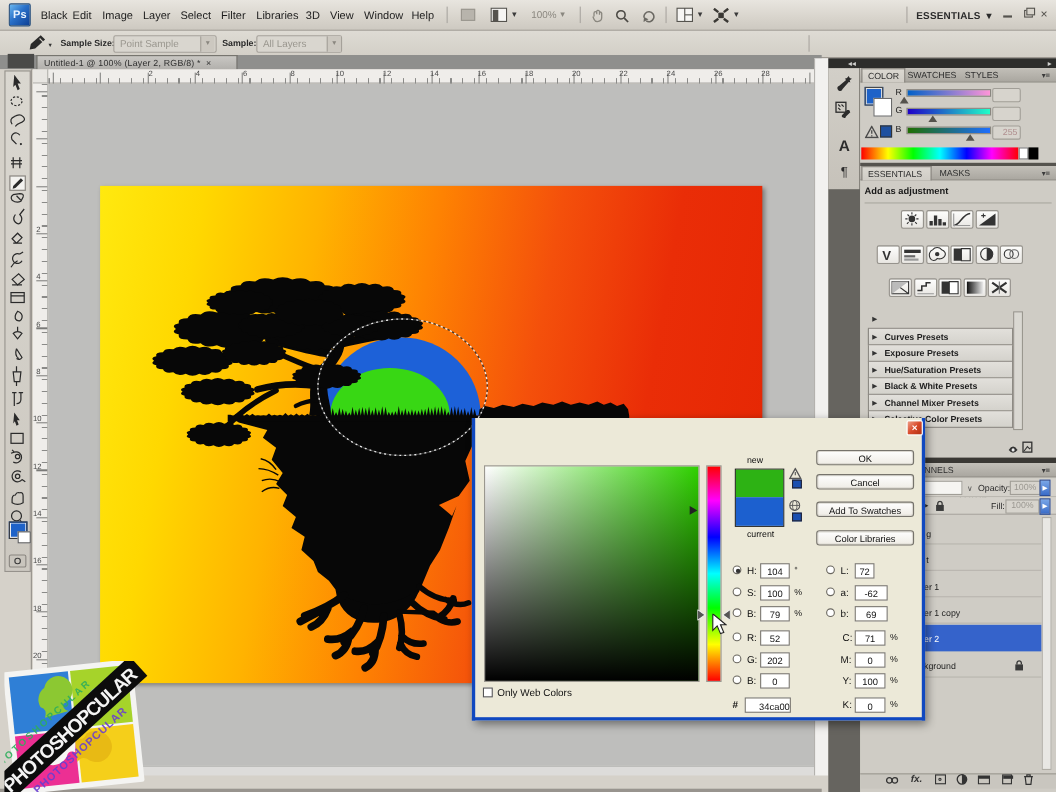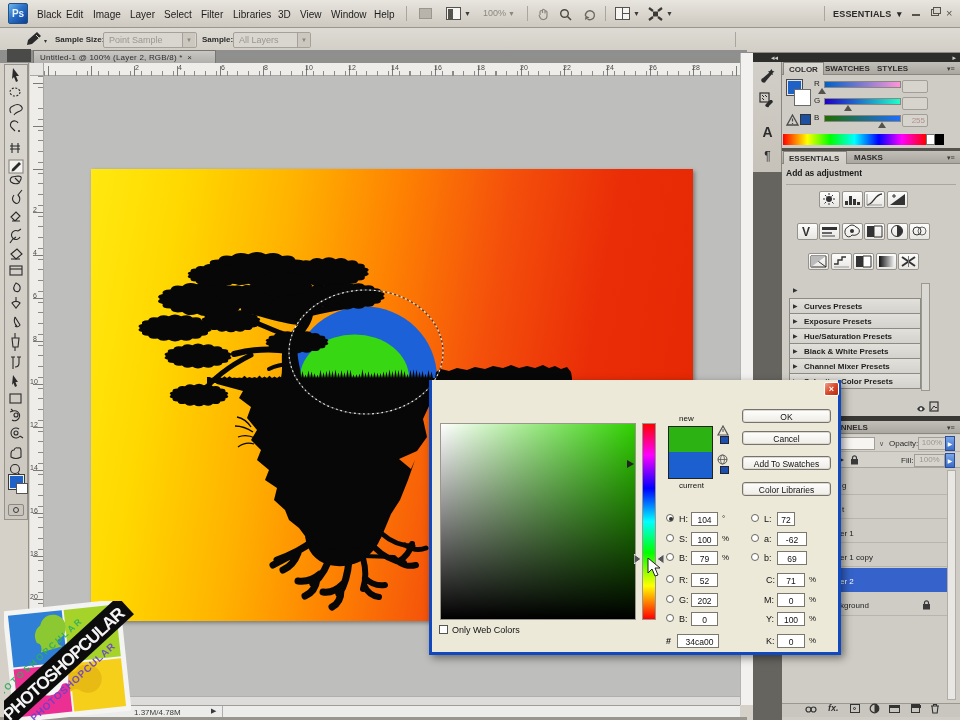--- a/index.html
+++ b/index.html
@@ -35,21 +35,21 @@
 #belowstatus{left:0px;top:717px;width:747px;height:3px;background:#98948e}
 #vscroll{left:740px;top:53px;width:13px;height:652px;background:#f2f1ef;border-left:1px solid #b4b2ae}
 
 #dockhead{left:753px;top:53px;width:207px;height:9px;background:#2d2d2b;color:#cfcfcd;font-size:7px}
 #iconstrip{left:753px;top:62px;width:29px;height:658px;background:#66645f}
 #iconstriptop{left:753px;top:62px;width:29px;height:110px;background:linear-gradient(180deg,#d2cfc8,#c6c2ba);border-right:1px solid #8a8780}
 .dockicon{position:absolute;left:757px;width:21px;height:20px;color:#2c2c2c;font-size:13px;text-align:center}
 
 #panels{left:782px;top:62px;width:178px;height:658px;background:#cfccc5}
 .ptabbar{position:absolute;left:782px;width:178px;height:13px;background:linear-gradient(180deg,#c2bfb8,#aaa7a0);border-bottom:1px solid #8a8780}
-.ptab{position:absolute;font-size:8px;font-weight:bold;color:#2e2e2e;padding:2px 5px 0 5px;height:13px}
+.ptab{position:absolute;font-size:8px;font-weight:normal;color:#2e2e2e;padding:2px 5px 0 5px;height:13px}
 .ptab.act{background:linear-gradient(180deg,#dbd8d1,#cfccc5);border:1px solid #8a8780;border-bottom:none}
 .pmenu{position:absolute;font-size:7px;color:#3a3a3a}
 
 .track{position:absolute;left:824px;width:77px;height:7px;border:1px solid #8a8780}
 .thumb{position:absolute;width:0;height:0;border-left:4px solid transparent;border-right:4px solid transparent;border-bottom:6px solid #55524c}
 .vbox{position:absolute;left:902px;width:26px;height:13px;background:#d7d4cd;border:1px solid #a19e97;border-radius:2px;font-size:8px;color:#b08f8f;text-align:right;padding:1px 2px 0 0}
 
 .adjicon{position:absolute;width:21px;height:17px;background:linear-gradient(180deg,#fdfdfc,#e8e6e2);border:1px solid #96938d;border-radius:2px}
 .prerow{position:absolute;left:789px;width:132px;height:15px;background:linear-gradient(180deg,#e2e0db,#d4d2cc);border:1px solid #8d8a84;border-top:none;font-size:8px;font-weight:bold;color:#1e1e1e;padding:3px 0 0 14px;white-space:nowrap;overflow:hidden}
 
@@ -276,26 +276,20 @@
         <path d="M254.0,127.0 Q256.9,129.0 252.4,130.1 Q253.4,132.8 247.9,132.8 Q246.9,135.9 241.0,134.8 Q238.0,137.9 232.5,135.9 Q228.0,138.6 223.5,135.9 Q218.0,137.9 215.0,134.8 Q209.1,135.9 208.1,132.8 Q202.6,132.8 203.6,130.1 Q199.1,129.0 202.0,127.0 Q199.1,125.0 203.6,123.9 Q202.6,121.2 208.1,121.2 Q209.1,118.1 215.0,119.2 Q218.0,116.1 223.5,118.1 Q228.0,115.4 232.5,118.1 Q238.0,116.1 241.0,119.2 Q246.9,118.1 247.9,121.2 Q253.4,121.2 252.4,123.9 Q256.9,125.0 254.0,127.0 Z"></path>
         <path d="M156.0,106.0 Q159.3,108.2 154.3,109.4 Q155.4,112.4 149.2,112.4 Q148.1,115.9 141.5,114.7 Q138.2,118.1 132.0,115.8 Q127.0,118.9 122.0,115.8 Q115.8,118.1 112.5,114.7 Q105.9,115.9 104.8,112.4 Q98.6,112.4 99.7,109.4 Q94.7,108.2 98.0,106.0 Q94.7,103.8 99.7,102.6 Q98.6,99.6 104.8,99.6 Q105.9,96.1 112.5,97.3 Q115.8,93.9 122.0,96.2 Q127.0,93.1 132.0,96.2 Q138.2,93.9 141.5,97.3 Q148.1,96.1 149.2,99.6 Q155.4,99.6 154.3,102.6 Q159.3,103.8 156.0,106.0 Z"></path>
         <path d="M220.0,115.0 Q223.4,117.5 218.2,118.8 Q219.4,122.1 213.0,122.1 Q211.8,125.8 205.0,124.5 Q201.6,128.3 195.2,125.8 Q190.0,129.1 184.8,125.8 Q178.4,128.3 175.0,124.5 Q168.2,125.8 167.0,122.1 Q160.6,122.1 161.8,118.8 Q156.6,117.5 160.0,115.0 Q156.6,112.5 161.8,111.2 Q160.6,107.9 167.0,107.9 Q168.2,104.2 175.0,105.5 Q178.4,101.7 184.8,104.2 Q190.0,100.9 195.2,104.2 Q201.6,101.7 205.0,105.5 Q211.8,104.2 213.0,107.9 Q219.4,107.9 218.2,111.2 Q223.4,112.5 220.0,115.0 Z"></path>
         <path d="M168.0,152.0 Q171.2,154.2 166.3,155.4 Q167.4,158.4 161.4,158.4 Q160.3,161.9 154.0,160.7 Q150.8,164.1 144.9,161.8 Q140.0,164.9 135.1,161.8 Q129.2,164.1 126.0,160.7 Q119.7,161.9 118.6,158.4 Q112.6,158.4 113.7,155.4 Q108.8,154.2 112.0,152.0 Q108.8,149.8 113.7,148.6 Q112.6,145.6 118.6,145.6 Q119.7,142.1 126.0,143.3 Q129.2,139.9 135.1,142.2 Q140.0,139.1 144.9,142.2 Q150.8,139.9 154.0,143.3 Q160.3,142.1 161.4,145.6 Q167.4,145.6 166.3,148.6 Q171.2,149.8 168.0,152.0 Z"></path>
       </g>
 
 <ellipse cx="275" cy="183" rx="77" ry="62" fill="none" stroke="#e8e8e8" stroke-width="1.2" stroke-dasharray="2,2.6"></ellipse>
 <ellipse cx="275" cy="183" rx="77" ry="62" fill="none" stroke="#3a3a3a" stroke-width="1.2" stroke-dasharray="2,2.6" stroke-dashoffset="2.3"></ellipse>
 </svg>
 <div class="abs" id="hscroll"></div>
-<div class="abs" id="statusbar">
-      <span style="position:absolute;left:12px;top:2px">100%</span>
-      <span style="position:absolute;left:106px;top:2px">1.37M/4.78M</span>
-      <span style="position:absolute;left:183px;top:1px;font-size:7px">▶</span>
-      <span style="position:absolute;left:194px;top:0;height:12px;border-left:1px solid #b0aeaa"></span>
-    </div>
 <div class="abs" id="belowstatus"></div>
 <div class="abs" id="vscroll"></div>
 
 <div class="abs" id="dockhead">
       <span style="position:absolute;left:18px;top:1px">◂◂</span>
       <span style="position:absolute;right:4px;top:1px">▸</span>
     </div>
 <div class="abs" id="iconstrip"></div>
 <div class="abs" id="iconstriptop"></div>
 <svg class="abs" style="left:758px;top:68px" width="18" height="18" viewBox="0 0 18 18">
@@ -556,21 +550,21 @@
 <div class="radio" style="left:666px;top:575px"></div>
 <span class="rrow" style="left:679px;top:575px">R:</span>
       <div class="nbox" style="left:691px;top:573px">52</div>
 <div class="radio" style="left:666px;top:595px"></div>
 <span class="rrow" style="left:679px;top:595px">G:</span>
       <div class="nbox" style="left:691px;top:593px">202</div>
 <div class="radio" style="left:666px;top:614px"></div>
 <span class="rrow" style="left:679px;top:614px">B:</span>
       <div class="nbox" style="left:691px;top:612px">0</div>
 <span class="rrow" style="left:666px;top:636px;font-weight:bold">#</span>
-      <div class="nbox" style="left:677px;top:634px;width:42px;text-align:center;padding-left:3px">34ca00</div>
+      <div class="nbox" style="left:677px;top:634px;width:42px;text-align:right;padding-left:3px">34ca00</div>
 
 <div class="radio" style="left:751px;top:514px"></div>
 <span class="rrow" style="left:764px;top:514px">L:</span>
       <div class="nbox" style="left:777px;top:512px;width:18px">72</div>
 <div class="radio" style="left:751px;top:534px"></div>
 <span class="rrow" style="left:764px;top:534px">a:</span>
       <div class="nbox" style="left:777px;top:532px;width:30px">-62</div>
 <div class="radio" style="left:751px;top:553px"></div>
 <span class="rrow" style="left:764px;top:553px">b:</span>
       <div class="nbox" style="left:777px;top:551px;width:30px">69</div>

